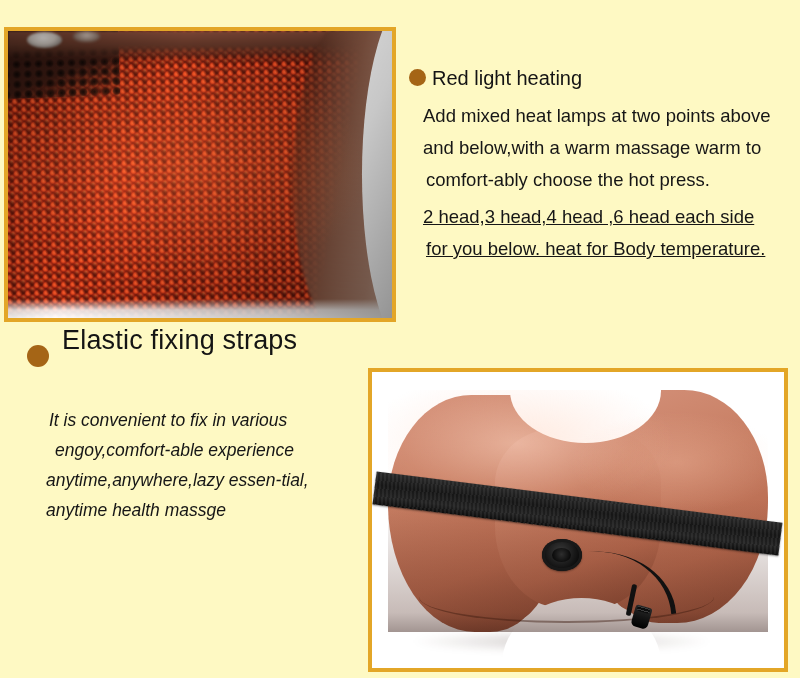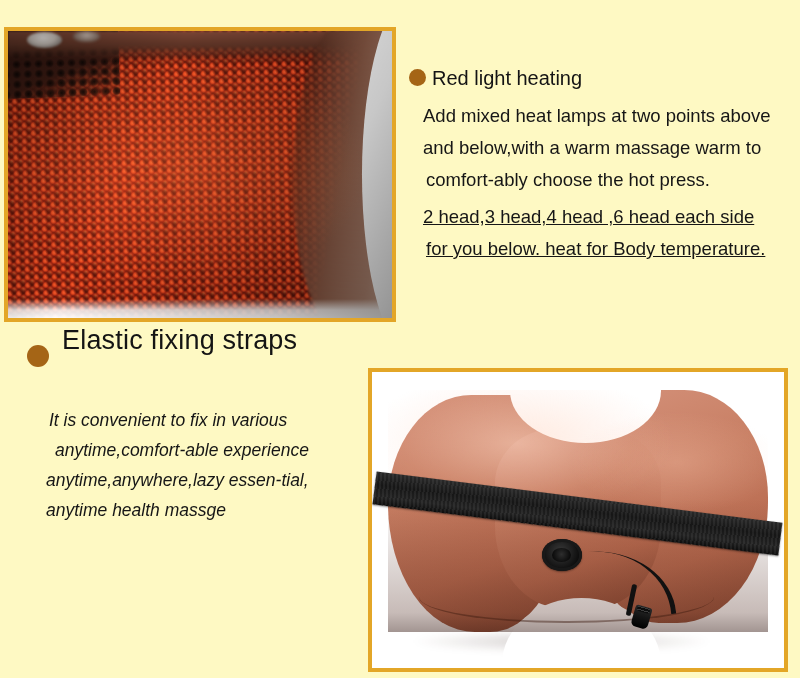--- a/index.html
+++ b/index.html
@@ -426,21 +426,21 @@
     <p>2 head,3 head,4 head ,6 head each side</p>
     <p class="ind-2">for you below. heat for Body temperature.</p>
   </div>
 
   <span class="bullet" id="bullet-straps"></span>
 
   <h2 class="heading" id="heading-straps">Elastic  fixing straps</h2>
 
   <div class="para" id="para-straps">
     <p class="ind-2">It is convenient to fix in various</p>
-    <p class="ind-3">anytime,comfort-able experience</p>
+    <p class="ind-3">engoy,comfort-able experience</p>
     <p>anytime,anywhere,lazy essen-tial,</p>
     <p>anytime health massge</p>
   </div>
 
   <div class="photo-frame" id="pillow-photo">
     <div class="photo-inner">
       <div class="pillow-scene">
         <div class="pillow-ground-shadow"></div>
         <div class="pillow-body">
           <div class="lobe lobe-left"></div>

